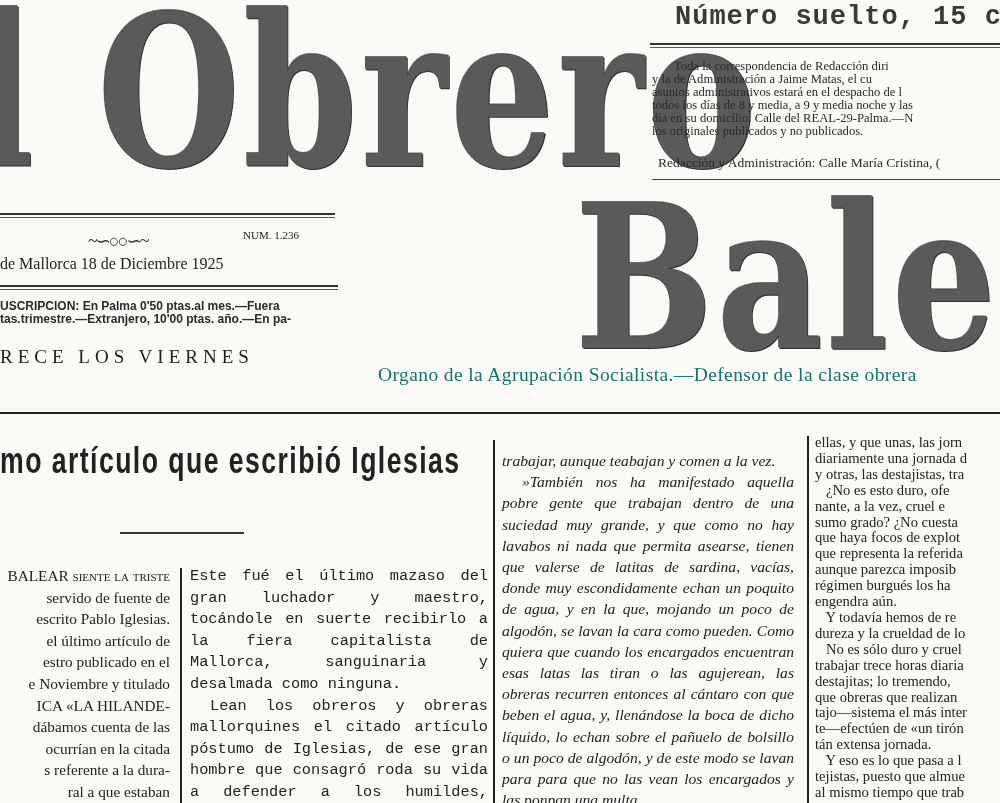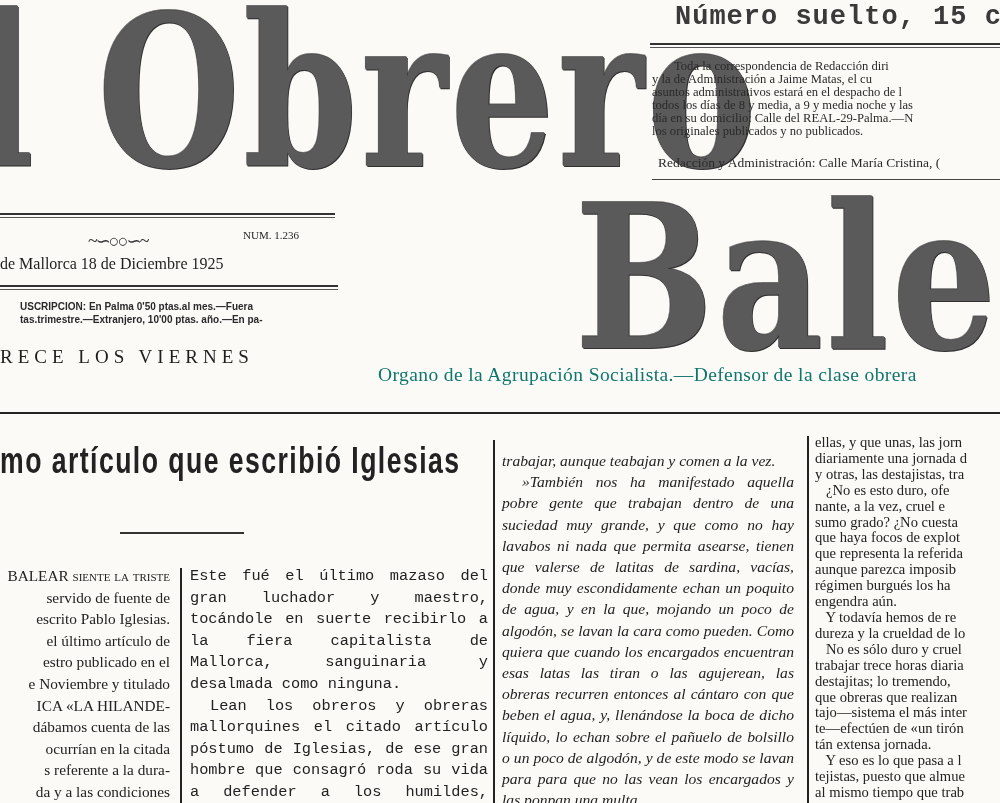--- a/index.html
+++ b/index.html
@@ -28,21 +28,21 @@
   }
   .corr {
     left:652px; top:60px; width:380px; font-size:12.6px; line-height:13px;
     text-align:justify; color:#2a2a2a;
   }
   .corr .indent { text-indent:22px; }
   .redac { left:658px; top:155px; font-size:13.5px; white-space:nowrap; color:#2a2a2a;font-family:Liberation Serif, serif; }
   .ornament { left:88px; top:230px; font-size:18px; color:#333; letter-spacing:-2px; }
   .num { left:243px; top:229px; font-size:11px; white-space:nowrap; }
   .dateline { left:0; top:255px; font-size:16px; white-space:nowrap; }
-  .suscr { left:0; top:300px; width:345px; font-family:"Liberation Sans", sans-serif; font-weight:bold; font-size:10px; line-height:13.3px; white-space:nowrap; color:#2a2a2a;margin-left:20px; }
+  .suscr { left:0; top:300px; width:345px; font-family:"Liberation Sans", sans-serif; font-weight:bold; font-size:12px; line-height:13.3px; white-space:nowrap; color:#2a2a2a; }
   .aparece { left:0; top:346px; font-size:19px; letter-spacing:5px; white-space:nowrap; }
   .organo { left:378px; top:364px; font-size:19.5px; white-space:nowrap; letter-spacing:0.4px; color:#0f766e; }
   .headline {
     left:0; top:440px; font-family:"Liberation Sans", sans-serif; font-weight:bold;
     font-size:37px; white-space:nowrap; transform:scaleX(0.72); transform-origin:left top;
     letter-spacing:2px; color:#222;
   }
   .headline-rule { left:120px; top:532px; width:124px; border-top:2px solid #333; }
   .col { position:absolute; font-size:15.3px; line-height:21.6px; text-align:justify; color:#222; }
   .col p { margin:0; }
@@ -97,21 +97,20 @@
   <div class="sc">BALEAR siente la triste</div>
   <div>servido de fuente de</div>
   <div>escrito Pablo Iglesias.</div>
   <div>el último artículo de</div>
   <div>estro publicado en el</div>
   <div>e Noviembre y titulado</div>
   <div>ICA «LA HILANDE-</div>
   <div>dábamos cuenta de las</div>
   <div>ocurrían en la citada</div>
   <div>s referente a la dura-</div>
-  <div>da y a las condiciones</div>
   <div>ral a que estaban</div>
 </div>
 <div class="vline" style="left:180px; top:568px; height:235px;"></div>
 
 <div class="col col2">
   <p>Este fué el último mazaso del gran luchador y maestro, tocándole en suerte recibirlo a la fiera capitalista de Mallorca, sanguinaria y desalmada como ninguna.</p>
   <p class="ind">Lean los obreros y obreras mallorquines el citado artículo póstumo de Iglesias, de ese gran hombre que consagró roda su vida a defender a los humildes, léanlo las obreras de «La Hilandera», y de todo el ramo de tejidos, so-</p>
 </div>
 <div class="vline" style="left:493px; top:440px; height:363px;"></div>
 

